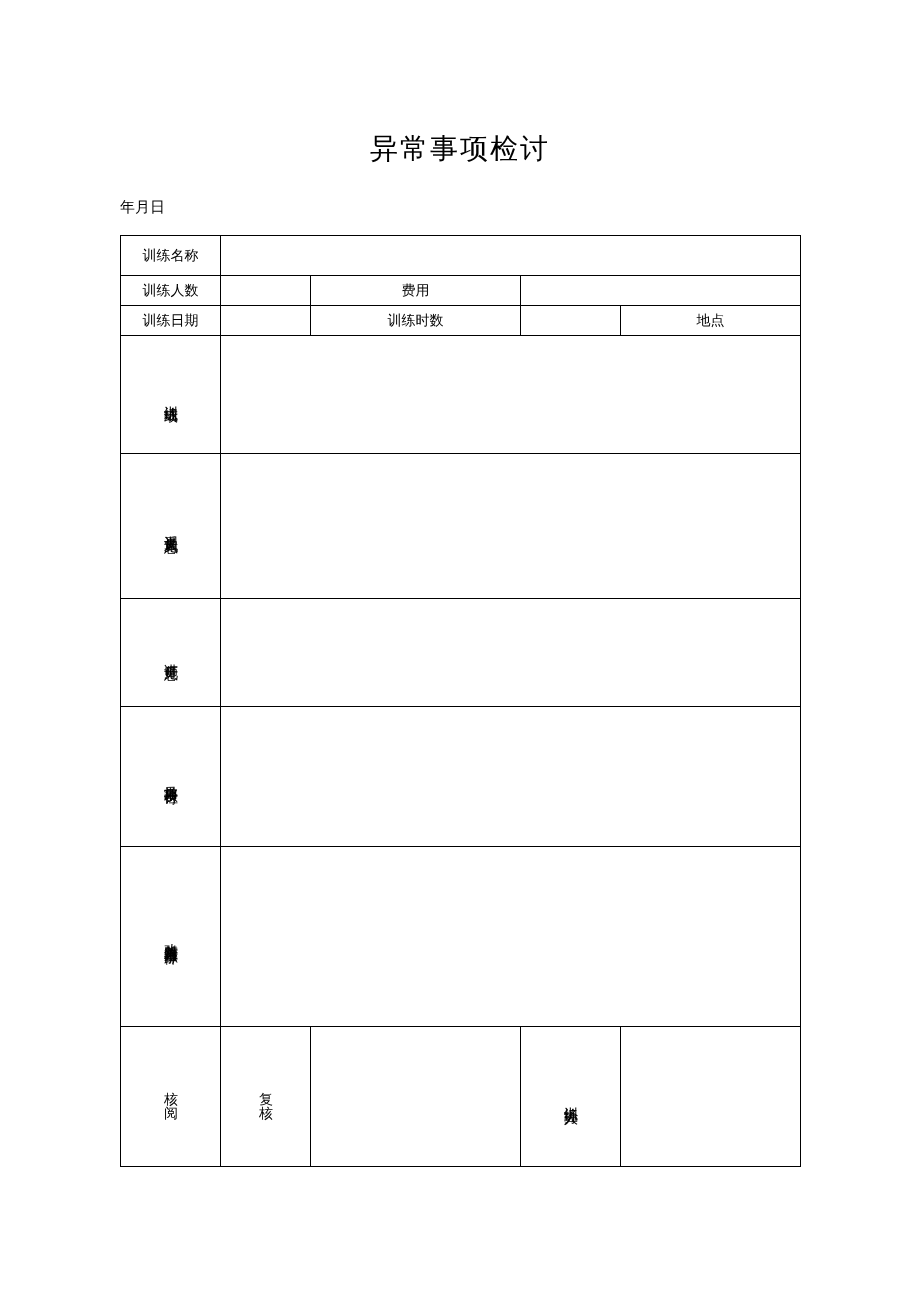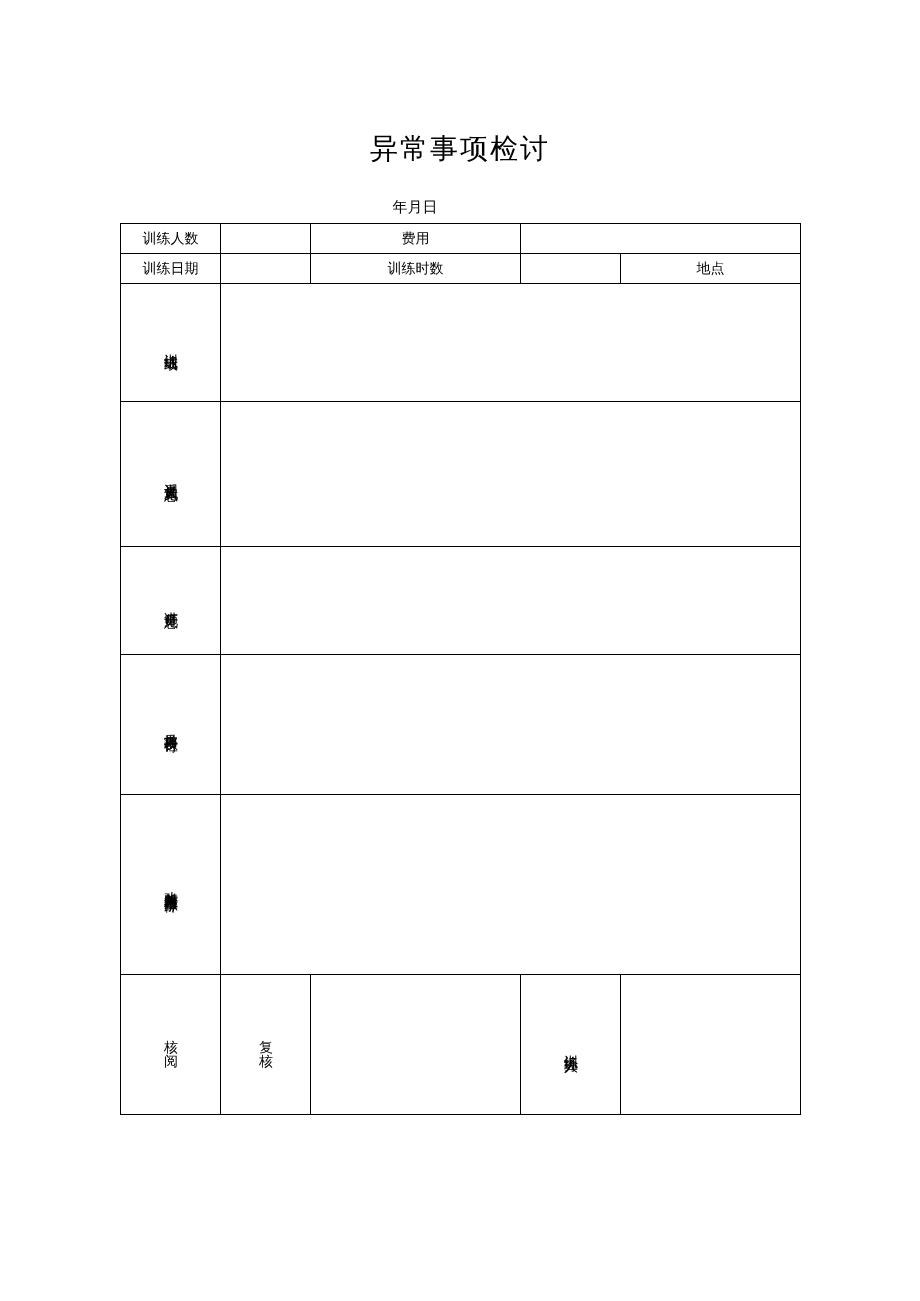--- a/index.html
+++ b/index.html
@@ -19,24 +19,24 @@
       padding: 130px 120px 0 120px;
     }
     .title {
       text-align: center;
       font-size: 28px;
       font-weight: normal;
       margin-bottom: 30px;
       letter-spacing: 2px;
     }
     .date-line {
-      text-align: center;
+      text-align: left;
       font-size: 15px;
       padding-right: 90px;
-      margin-bottom: 6px;
+      margin-bottom: 18px;
     }
     table {
       border-collapse: collapse;
       width: 100%;
       table-layout: fixed;
     }
     td {
       border: 1px solid #000;
       font-size: 14px;
       text-align: center;
@@ -83,20 +83,24 @@
   <table>
     <colgroup>
       <col style="width:100px">
       <col style="width:90px">
       <col style="width:210px">
       <col style="width:100px">
       <col style="width:180px">
     </colgroup>
 
     <tbody>
+        <tr class="row-h1">
+      <td class="label-cell">训练名称</td>
+      <td colspan="4" class="val-cell"></td>
+    </tr>
 
     <tr class="row-h2">
       <td class="label-cell">训练人数</td>
       <td class="val-cell"></td>
       <td>费用</td>
       <td colspan="2" class="val-cell"></td>
     </tr>
 
     <tr class="row-h2">
       <td class="label-cell">训练日期</td>

